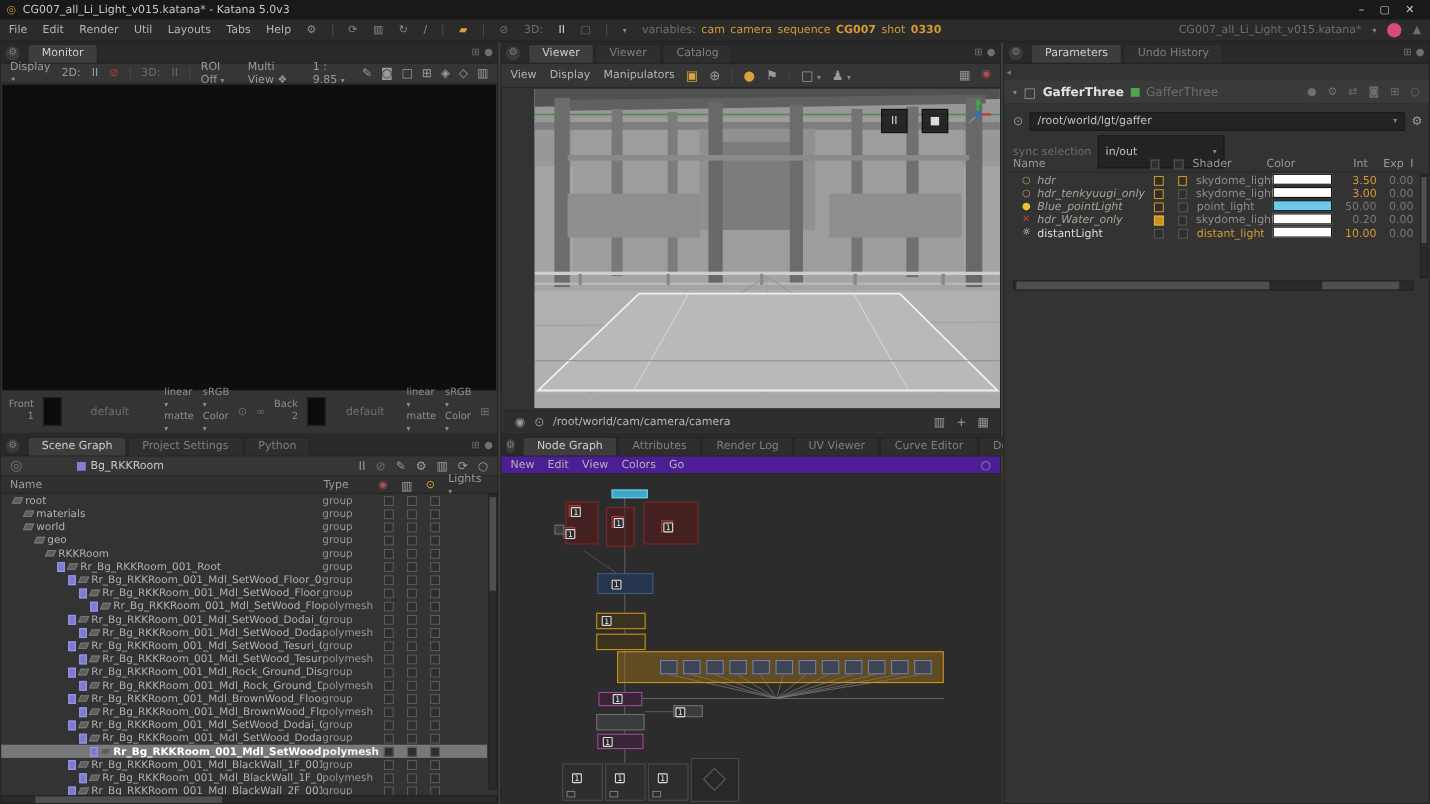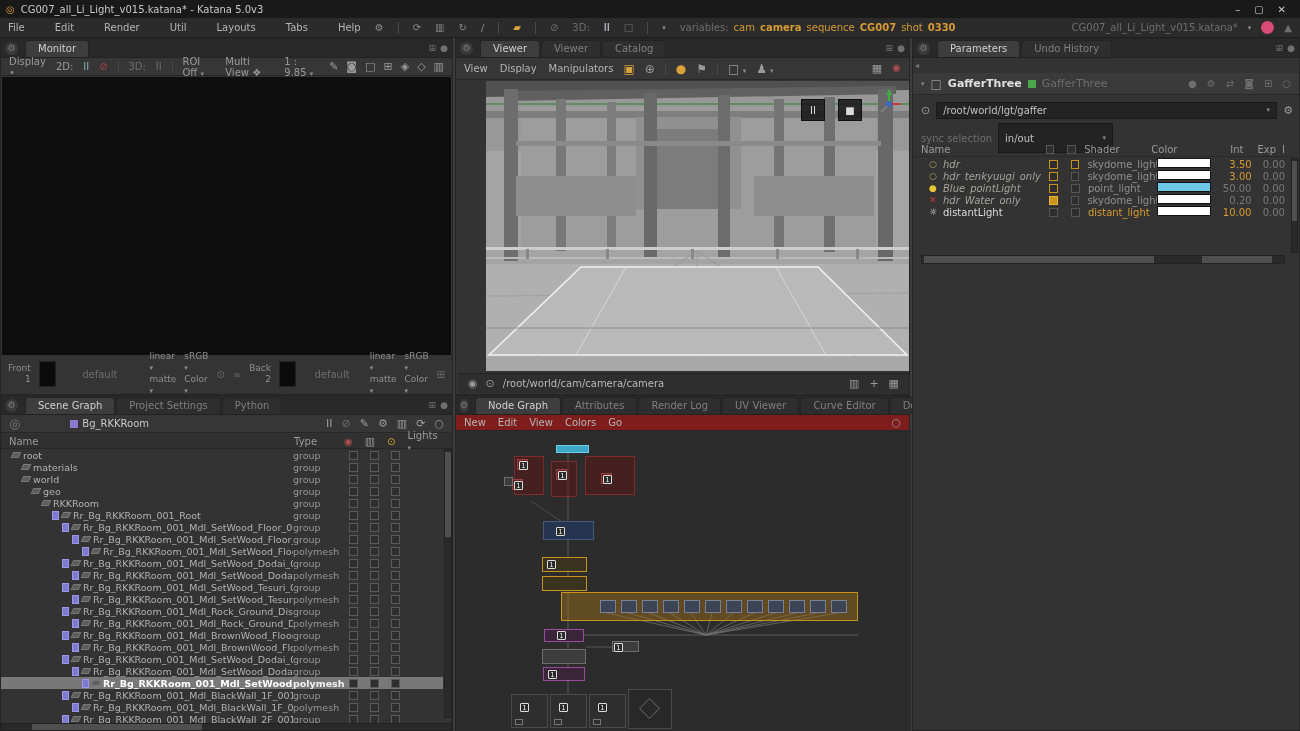--- a/index.html
+++ b/index.html
@@ -90,21 +90,21 @@
     <span class="orange" style="margin-right:6px">◎</span>
     <span>CG007_all_Li_Light_v015.katana* - Katana 5.0v3</span>
     <span class="winbtns">
       <span>–</span>
       <span>▢</span>
       <span>✕</span>
     </span>
   </div>
 
   <div id="menubar">
-    <span id="menu-items" style="display:flex;gap:30px">
+    <span id="menu-items" style="display:flex;gap:14px">
         <span class="menu-item">File</span>
         <span class="menu-item">Edit</span>
         <span class="menu-item">Render</span>
         <span class="menu-item">Util</span>
         <span class="menu-item">Layouts</span>
         <span class="menu-item">Tabs</span>
         <span class="menu-item">Help</span>
       </span>
     <span class="mb-icon">⚙</span>
     <span class="sep"></span>
@@ -117,21 +117,21 @@
     <span class="sep"></span>
     <span class="mb-icon dim">⊘</span>
     <span class="dim">3D:</span>
     <span style="color:#d8d8e8">II</span>
     <span class="mb-icon dim">□</span>
     <span class="sep"></span>
     <span class="mb-icon" style="font-size:7px">▾</span>
     <span style="display:flex;gap:5px;align-items:center">
       <span class="dim">variables:</span>
       <span class="orange">cam</span>
-        <span class="orange" style="font-weight:bold">camera</span>
+        <span class="orange" style="font-weight:normal">camera</span>
       <span class="orange">sequence</span>
         <span class="orange" style="font-weight:bold">CG007</span>
       <span class="orange">shot</span>
         <span class="orange" style="font-weight:bold">0330</span>
     </span>
     <span style="margin-left:auto;display:flex;gap:10px;align-items:center">
       <span class="dim">CG007_all_Li_Light_v015.katana*</span>
       <span class="mb-icon" style="font-size:7px">▾</span>
       <span style="width:13px;height:13px;border-radius:7px;background:#d84a78;display:inline-block"></span>
       <span class="dim">▲</span>
@@ -676,21 +676,21 @@
         <span class="tab">Attributes</span>
         <span class="tab">Render Log</span>
         <span class="tab">UV Viewer</span>
         <span class="tab">Curve Editor</span>
         <span class="tab">Dope Sheet</span>
         <span class="corner-icons">
           <span>⊞</span>
           <span>●</span>
         </span>
       </div>
-    <div class="toolbar" style="height:16px;background:#7f1d1d;border-bottom:1px solid #272727">
+    <div class="toolbar" style="height:16px;background:#4c1d95;border-bottom:1px solid #272727">
       <span id="ng-menus" style="display:flex;gap:12px">
           <span class="menu-item">New</span>
           <span class="menu-item">Edit</span>
           <span class="menu-item">View</span>
           <span class="menu-item">Colors</span>
           <span class="menu-item">Go</span>
         </span>
       <span style="margin-left:auto" class="ticon">○</span>
     </div>
     <div id="ng-canvas">

